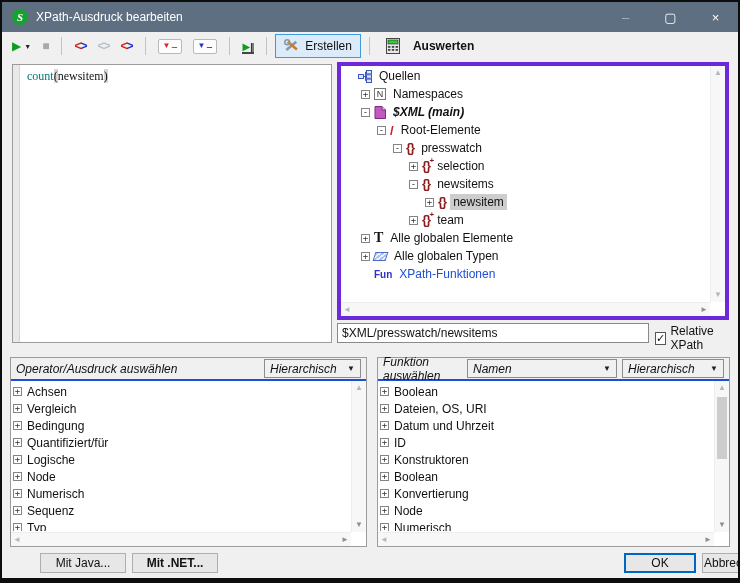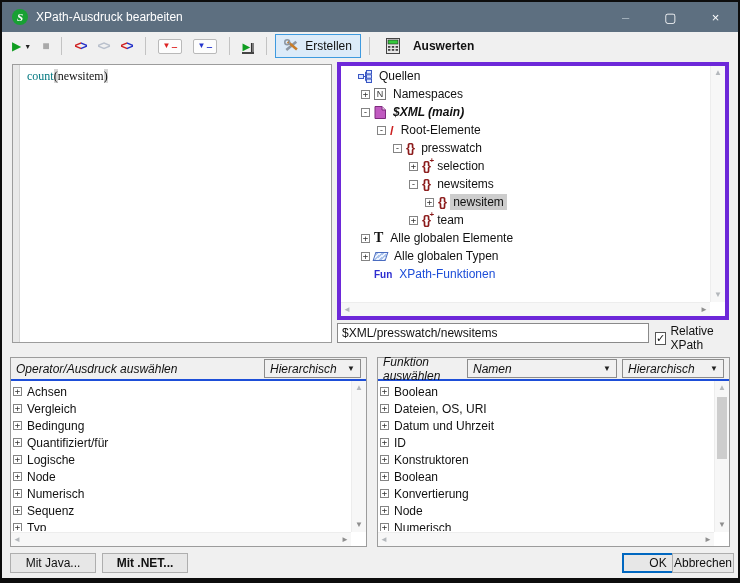--- a/index.html
+++ b/index.html
@@ -79,24 +79,24 @@
   .panel.fn{left:375px;width:353px;}
   .phead{height:23px;background:#f0f0f0;border-bottom:2px solid #1d4ed8;display:flex;align-items:center;padding:0 5px;gap:5px;font-style:italic;}
   .phead .lbl{flex:1;}
   .ddown{height:19px;border:1px solid #8c8c8c;background:#f1f1f1;display:flex;align-items:center;padding:0 5px;}
   .ddown .cap{flex:1;}
   .ddown .car{font-size:8px;color:#222;}
   .plist{position:absolute;left:0;top:23px;right:0;bottom:0;}
   .plist .rows{position:absolute;left:2px;top:2px;right:16px;bottom:15px;overflow:hidden;}
   .list-row{height:17px;display:flex;align-items:center;gap:5px;white-space:nowrap;}
   
-  .fbtn{position:absolute;top:551px;height:20px;background:#e7e7e7;border:1px solid #aeaeae;display:flex;align-items:center;justify-content:center;font-size:12px;}
+  .fbtn{position:absolute;top:551px;height:20px;background:#e7e7e7;border:1px solid #aeaeae;display:flex;align-items:center;justify-content:center;font-size:12px;margin-left:30px;}
   .fbtn.java{left:8px;width:86px;}
   .fbtn.dotnet{left:100px;width:86px;font-weight:bold;}
-  .fbtn.ok{left:620px;width:72px;border:2px solid #0067c0;}
+  .fbtn.ok{left:592px;width:72px;border:2px solid #0067c0;}
   .fbtn.cancel{left:670px;width:62px;}
 </style>
 </head>
 <body>
 
 <div class="stage">
 
   <div class="titlebar">
     <div class="app-icon">S</div>
     <div class="title-text">XPath-Ausdruck bearbeiten</div>

